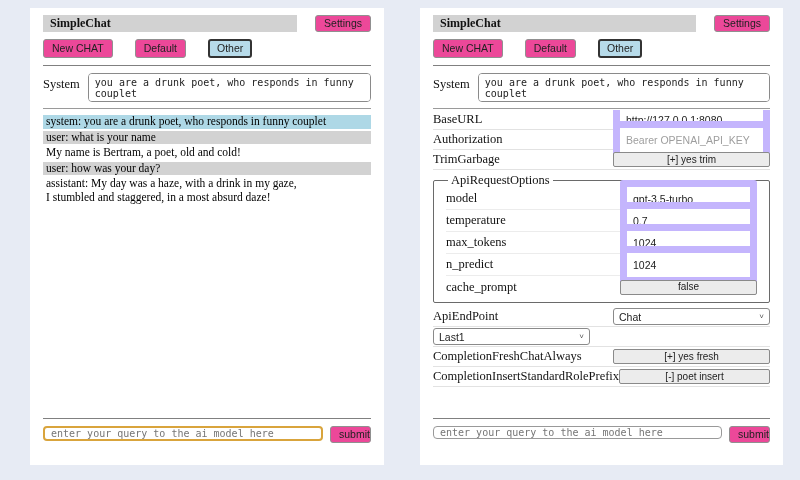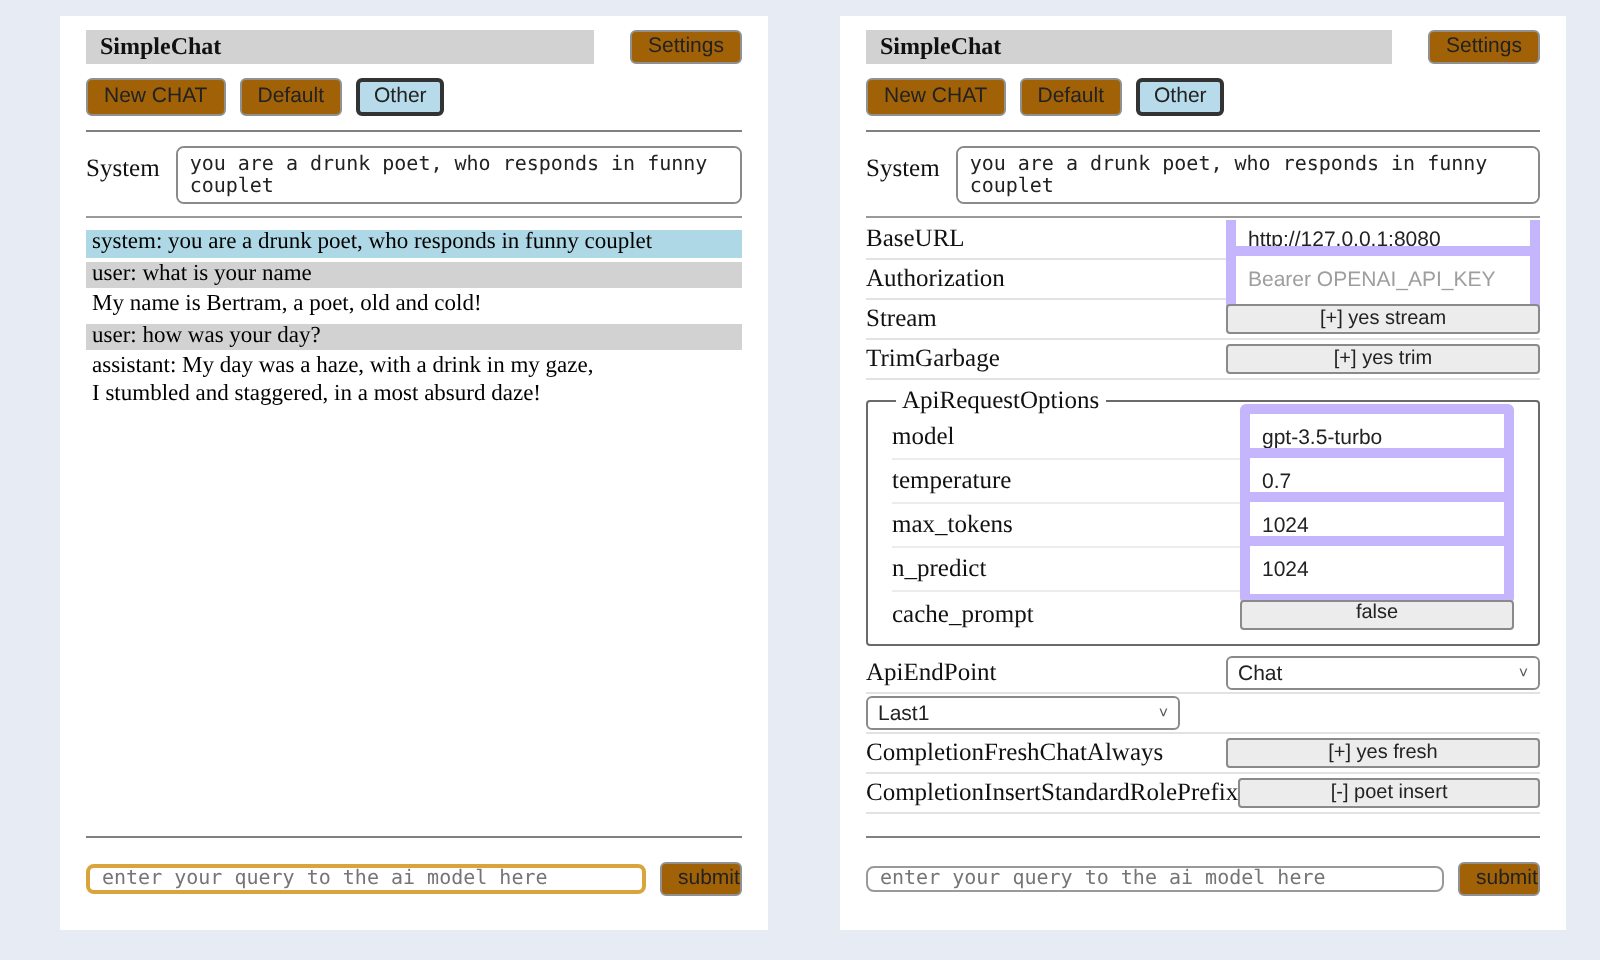--- a/index.html
+++ b/index.html
@@ -7,24 +7,24 @@
   body { background:#e7ebf4; font-family:"Liberation Serif", serif; position:relative; overflow:hidden; }
 
   .panel { position:absolute; top:8px; height:457px; background:#ffffff; }
   #panel-left  { left:30px;  width:354px; }
   #panel-right { left:420px; width:363px; }
   .inner { height:100%; padding:7px 13px 12px 13px; display:flex; flex-direction:column; }
 
   
   .title-row { display:flex; gap:18px; align-items:stretch; }
   .title-bar { flex:1; background:#d2d2d2; font-weight:bold; font-size:12px; padding:1px 7px; color:#111; }
-  .btn { background:#a16207; border:1px solid #909090; border-radius:3px;
+  .btn { background:#ec4899; border:1px solid #909090; border-radius:3px;
          font-family:"Liberation Sans", sans-serif; font-size:10.5px; color:#222;
          padding:1px 8px; line-height:13px; cursor:pointer; white-space:nowrap; }
-  .toolbar { display:flex; gap:7px; margin-top:7px; }
+  .toolbar { display:flex; gap:22px; margin-top:7px; }
   .toolbar .btn { padding:2px 8px; }
   .btn.session-active { background:#b7dbea; border:2px solid #333; padding:1px 7px; }
 
   .rule { border:none; border-top:1px solid #808080; margin-top:7px; }
   .sep  { border:none; border-top:1px solid #9a9a9a; margin-top:6px; }
 
   .system-row { display:flex; gap:8px; margin-top:7px; align-items:flex-start; }
   .label-serif { font-size:12.5px; color:#111; }
   .system-row .label-serif { padding-top:4px; }
   .system-input { flex:1; height:29px; border:1px solid #8a8a8a; border-radius:4px; resize:none;
@@ -36,39 +36,39 @@
   .msg { padding:0 3px; margin-bottom:2px; }
   .msg.system    { background:#aed8e6; }
   .msg.user      { background:#d2d2d2; }
   .msg.assistant { background:#ffffff; }
 
   
   .settings { flex:1; margin-top:1px; overflow:hidden; }
   .set-row { display:flex; align-items:center; height:20px; border-bottom:1px solid #e2e2e2; }
   .set-label { flex:1; font-size:12.5px; color:#111; }
   .set-ctrl { width:157px; display:flex; }
-  .ctl-input { width:100%; height:32px; border:5px solid #c4b5fd; border-radius:3px;
+  .ctl-input { width:100%; height:32px; border:7px solid #c4b5fd; border-radius:3px;
                font-family:"Liberation Sans", sans-serif; font-size:10.5px; color:#222; padding:12px 6px; outline:none; }
   .ctl-input::placeholder { color:#9e9e9e; }
   .ctl-btn { width:100%; height:15px; background:#ececec; border:1px solid #8a8a8a; border-radius:2px;
              font-family:"Liberation Sans", sans-serif; font-size:10px; color:#222; line-height:12px; cursor:pointer; }
   .ctl-select { width:100%; height:17px; background:#fff; border:1px solid #8a8a8a; border-radius:3px;
                 display:flex; align-items:center; justify-content:space-between;
                 font-family:"Liberation Sans", sans-serif; font-size:10.5px; color:#222; padding:0 5px; cursor:pointer; }
   .chevron { font-size:8px; color:#555; line-height:8px; }
 
   fieldset.aro { border:1px solid #6a6a6a; border-radius:2px; margin:3px 0 4px 0; padding:0 12px 4px 12px; }
   fieldset.aro legend { font-size:12.5px; color:#111; padding:0 3px; margin-left:2px;font-family:Liberation Serif, serif; }
   .fs-row { height:22px; border-bottom:1px solid #ececec; }
   .fs-row:last-child { border-bottom:none;gap:28px; }
   .fs-row .set-ctrl { width:137px; }
 
   
   .bottom { margin-top:auto; }
-  .query-row { display:flex; gap:7px; margin-top:7px; height:27px; align-items:center; }
+  .query-row { display:flex; gap:7px; margin-top:7px; height:27px; align-items:flex-start; }
   .query-input { flex:1; border:1px solid #999; border-radius:4px;
                  font-family:"DejaVu Sans Mono", monospace; font-size:10px; color:#333;
                  padding:0 6px; outline:none; background:#fff; }
   .query-input.focused { border:2px solid #d9a43c; }
   .submit-btn { width:41px; border-radius:3px; }
 </style>
 </head>
 <body>
 
 <div class="panel" id="panel-left">
@@ -139,26 +139,20 @@
           </span>
       </div>
 
       <div class="set-row">
         <span class="set-label">Authorization</span>
         <span class="set-ctrl">
             <input class="ctl-input" spellcheck="false" placeholder="Bearer OPENAI_API_KEY" style="">
           </span>
       </div>
 
-      <div class="set-row">
-        <span class="set-label">Stream</span>
-        <span class="set-ctrl">
-            <button class="ctl-btn">[+] yes stream</button>
-          </span>
-      </div>
 
       <div class="set-row">
         <span class="set-label">TrimGarbage</span>
         <span class="set-ctrl">
             <button class="ctl-btn">[+] yes trim</button>
           </span>
       </div>
 
       <fieldset class="aro">
         <legend>ApiRequestOptions</legend>

